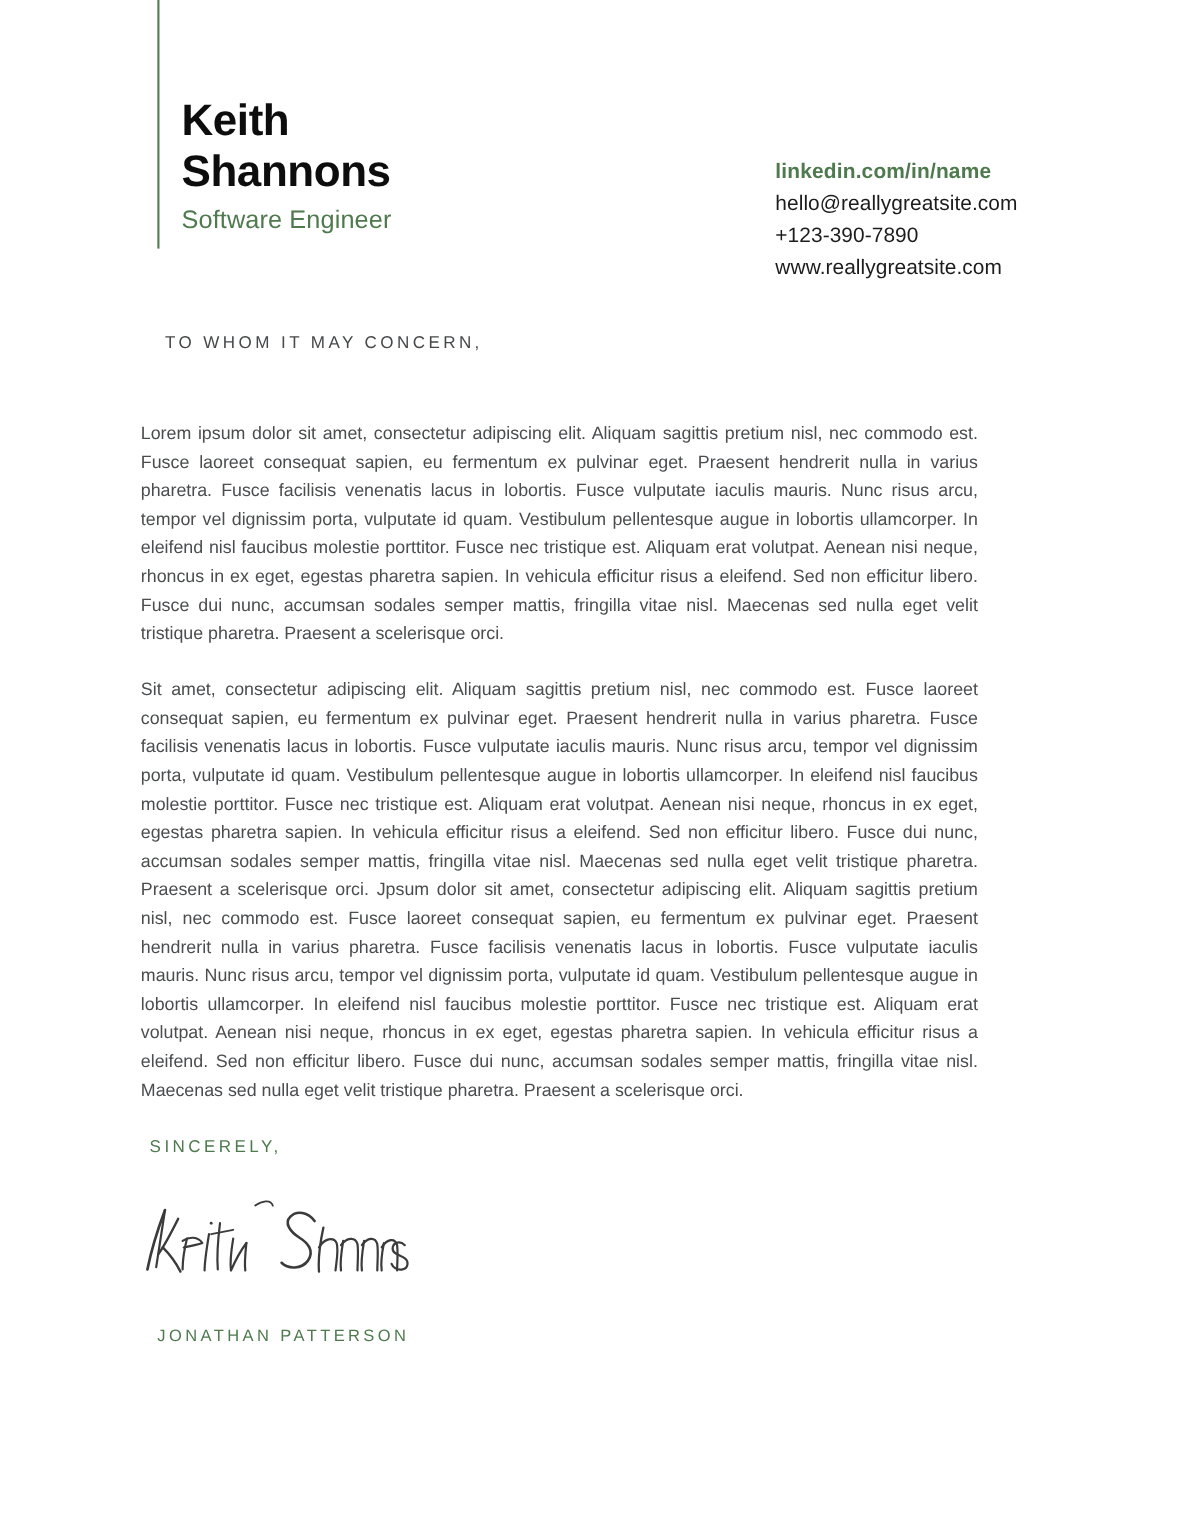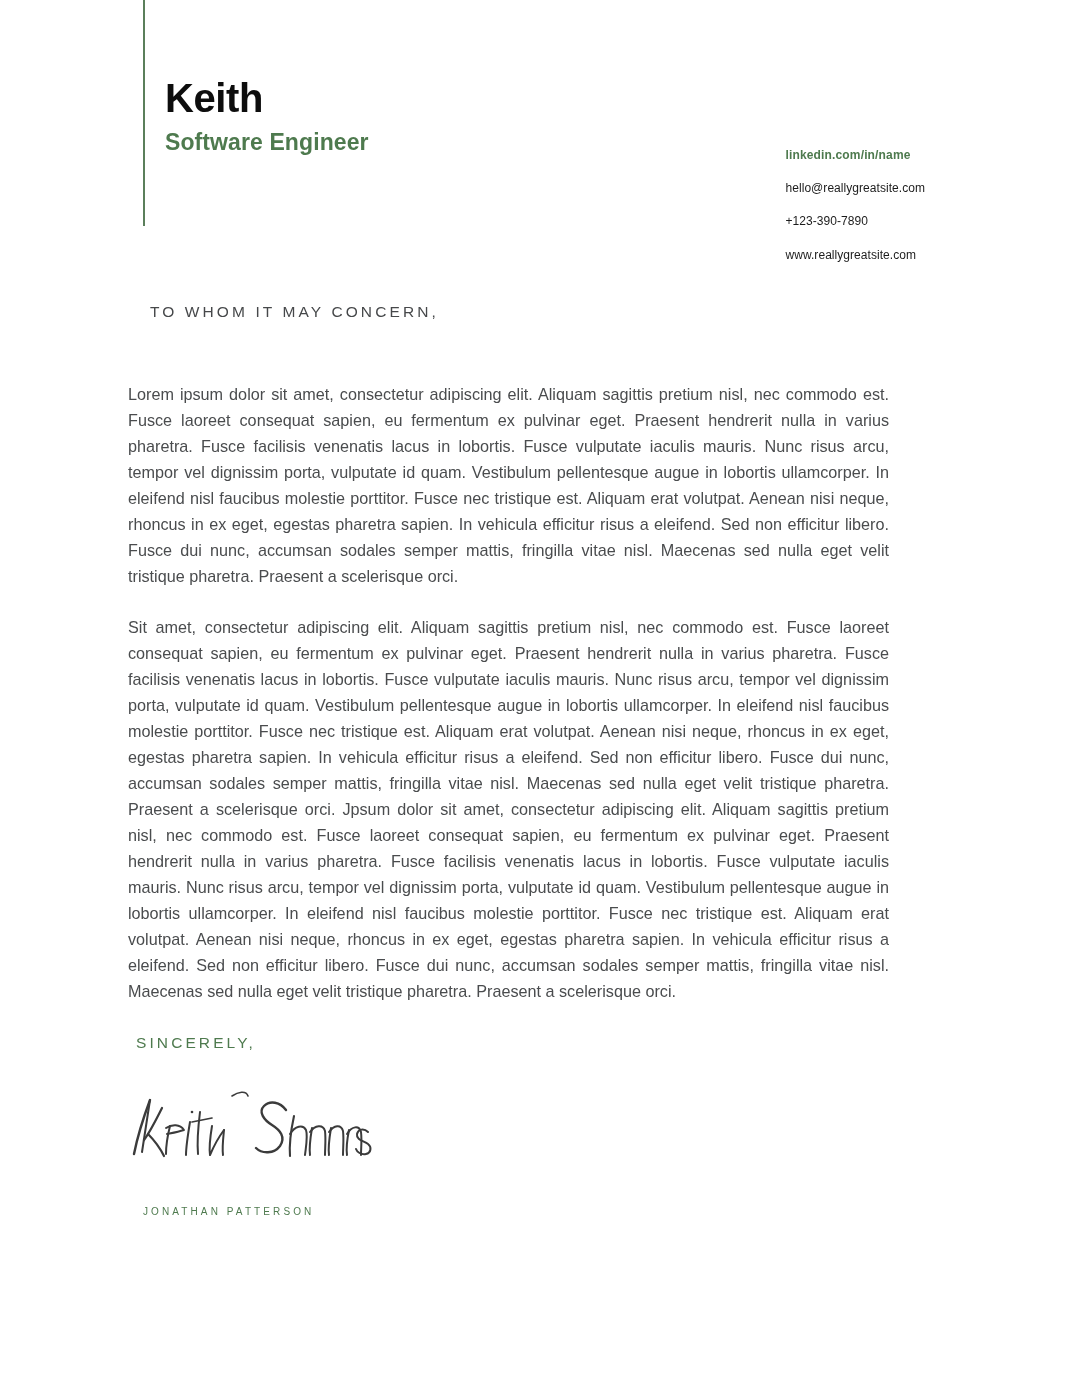--- a/index.html
+++ b/index.html
@@ -22,56 +22,55 @@
     position: absolute;
     left: 143px;
     top: 0px;
     width: 2px;
     height: 226px;
     background: #5b7f5b;
   }
   .header {
     position: absolute;
     left: 165px;
-    top: 76px;
+    top: 88px;
     width: 760px;
     display: flex;
     justify-content: space-between;
     align-items: flex-start;
   }
   .identity {
     padding-top: 0px;
   }
   .name-line {
     font-size: 40px;
     font-weight: 700;
     color: #0d0d0d;
     line-height: 1.14;
     letter-spacing: -0.4px;
     white-space: nowrap;
   }
   .role {
     margin-top: 7px;
     font-size: 23px;
-    font-weight: 700;
+    font-weight: 400;
     color: #4e7a4e;
     letter-spacing: 0.1px;
     line-height: 1.2;
   }
   .contact {
     padding-top: 55px;
     text-align: left;
     white-space: nowrap;
   }
   .contact-line {
-    font-size: 12px;
+    font-size: 19px;
     color: #1c1c1c;
     line-height: 1.52;
     letter-spacing: 0.05px;
-    margin-top: 15px;
   }
   .contact-line.link {
     font-weight: 700;
     color: #4e7a4e;
     letter-spacing: 0.15px;
   }
 
   
   .salutation {
     position: absolute;
@@ -112,37 +111,38 @@
     left: 128px;
     top: 1082px;
     width: 270px;
     height: 82px;
   }
   .signature svg { display: block; }
   .signer-name {
     position: absolute;
     left: 143px;
     top: 1206px;
-    font-size: 10px;
+    font-size: 15px;
     color: #4e7a4e;
     letter-spacing: 3.1px;
     text-align: center;
   }
 </style>
 </head>
 <body>
 
 <div class="page">
 
   <div class="accent-rule"></div>
 
   <div class="header">
 
     <div class="identity">
       <div class="name-line">Keith</div>
+      <div class="name-line">Shannons</div>
       <div class="role">Software Engineer</div>
     </div>
 
     <div class="contact">
       <div class="contact-line link">linkedin.com/in/name</div>
       <div class="contact-line">hello@reallygreatsite.com</div>
       <div class="contact-line">+123-390-7890</div>
       <div class="contact-line">www.reallygreatsite.com</div>
     </div>
 

